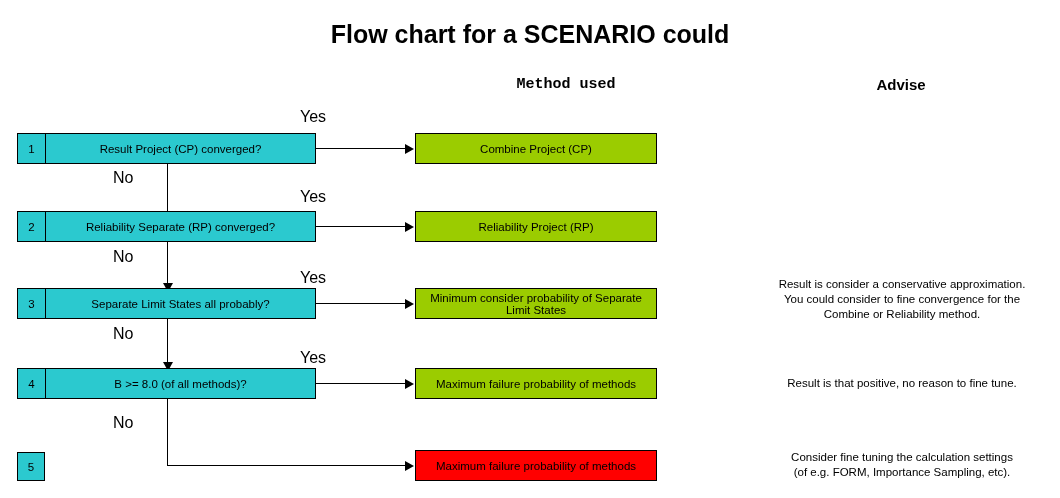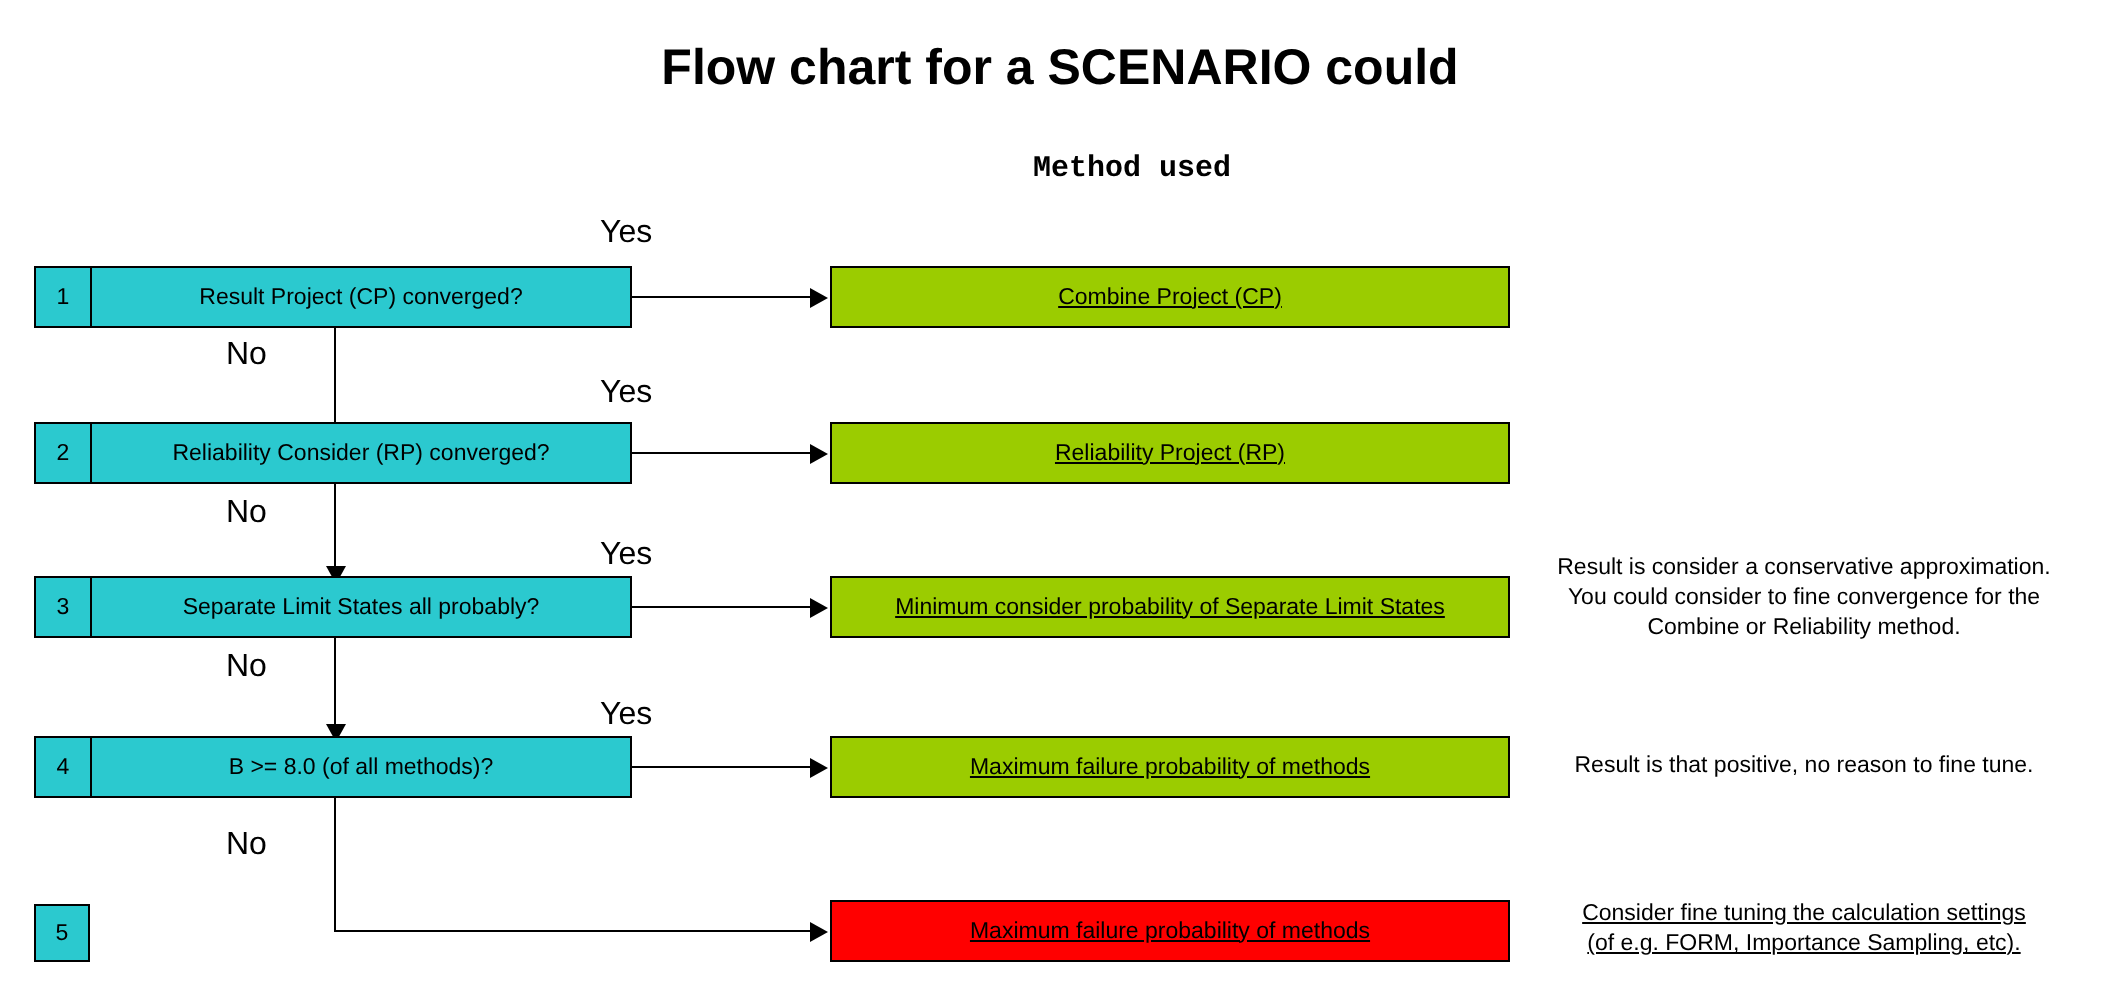--- a/index.html
+++ b/index.html
@@ -62,41 +62,40 @@
     align-items: center;
     justify-content: center;
     text-align: center;
     padding: 0 4px;
   }
   .cyan  { background: #2BC9CF; }
   .green { background: #9BCC00; }
   .red   { background: #FF0000; }
 
   .decision { left: 17px; width: 299px; height: 31px; }
-  .result   { left: 415px; width: 340px; height: 31px; text-decoration: underline; }
+  .result   { left: 415px; width: 242px; height: 31px; }
   .result .body { font-size: 11.5px; }
 
   .numonly { left: 17px; width: 28px; height: 29px; }
   .numonly .num {
     width: 28px;
     border-right: none;
   }
 
   
   .advise {
     position: absolute;
     left: 752px;
     width: 300px;
     text-align: center;
     font-size: 11.5px;
     line-height: 15px;
   }
   .advise .ln { display: block; }
   .advise.underline .ln {
-    text-decoration: underline;
     text-align: center;
   }
 
   
   .vline {
     position: absolute;
     width: 0;
     border-left: 1px solid #000000;
   }
   .hline {
@@ -125,40 +124,41 @@
   }
 </style>
 </head>
 <body>
 
 <div id="canvas">
 
   <div class="chart-title">Flow chart for a SCENARIO could</div>
 
   <div class="col-header" id="hdr-method">Method used</div>
+  <div class="col-header" id="hdr-advise">Advise</div>
 
   <div class="node decision cyan" style="top:133px;">
     <div class="num">1</div>
     <div class="body">Result Project (CP) converged?</div>
   </div>
   <div class="node result green" style="top:133px;">
     <div class="body">Combine Project (CP)</div>
   </div>
 
   <div class="hline" style="left:316px; top:148px; width:90px;"></div>
   <div class="arrow-right" style="left:405px; top:144px;"></div>
   <div class="edge-label" style="left:300px; top:108px;">Yes</div>
 
   <div class="vline" style="left:167px; top:164px; height:57px;"></div>
   <div class="arrow-down" style="left:163px; top:218px;"></div>
   <div class="edge-label" style="left:113px; top:169px;">No</div>
 
   <div class="node decision cyan" style="top:211px;">
     <div class="num">2</div>
-    <div class="body">Reliability Consider (RP) converged?</div>
+    <div class="body">Reliability Separate (RP) converged?</div>
   </div>
   <div class="node result green" style="top:211px;">
     <div class="body">Reliability Project (RP)</div>
   </div>
   <div class="hline" style="left:316px; top:226px; width:90px;"></div>
   <div class="arrow-right" style="left:405px; top:222px;"></div>
   <div class="edge-label" style="left:300px; top:188px;">Yes</div>
   <div class="vline" style="left:167px; top:242px; height:44px;"></div>
   <div class="arrow-down" style="left:163px; top:283px;"></div>
   <div class="edge-label" style="left:113px; top:248px;">No</div>

